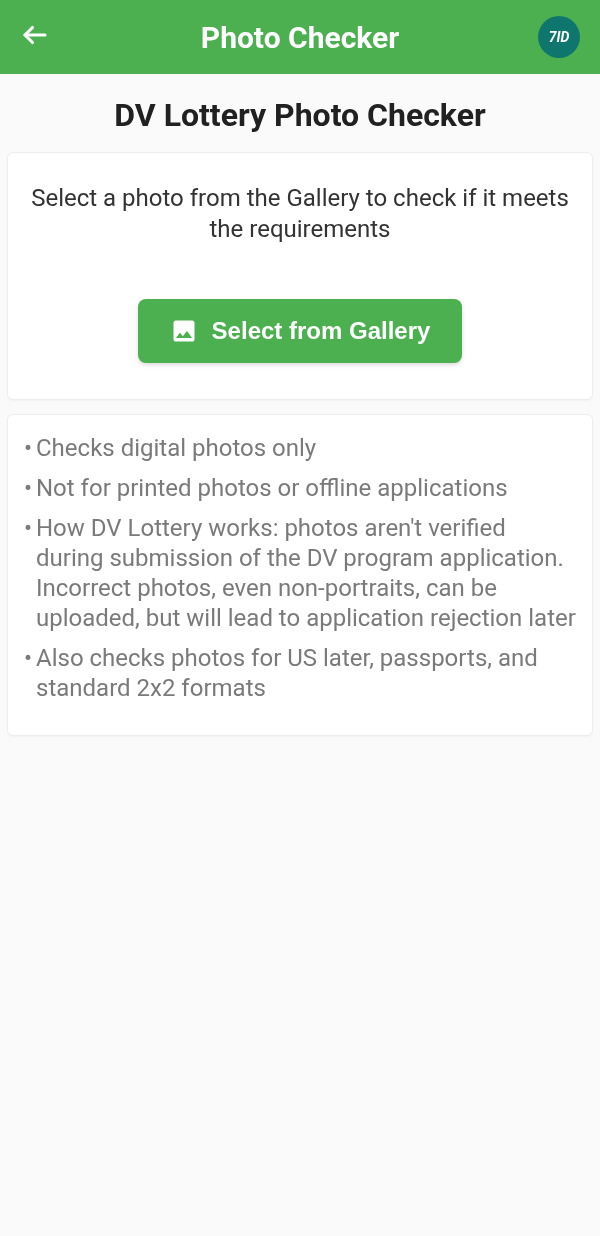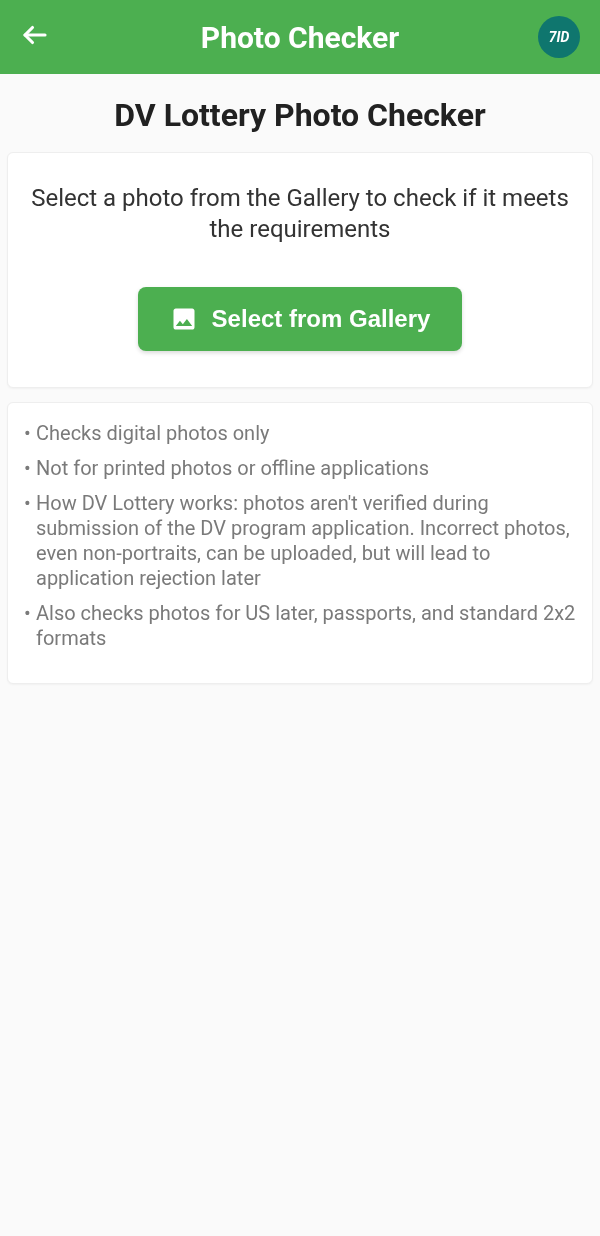--- a/index.html
+++ b/index.html
@@ -66,21 +66,21 @@
     }
     .select-card {
       padding: 30px 20px 36px;
       margin-bottom: 14px;
       text-align: center;
     }
     .instruction-text {
       color: #333333;
       font-size: 24px;
       line-height: 1.3;
-      margin-bottom: 42px;
+      margin-bottom: 54px;
     }
     .select-button {
       background-color: #4caf50;
       color: white;
       border: none;
       border-radius: 8px;
       padding: 18px 32px;
       font-size: 24px;
       font-weight: 700;
       cursor: pointer;
@@ -100,21 +100,21 @@
       color: #212121;
       font-size: 27px;
       font-weight: 500;
       margin-bottom: 26px;
     }
     .how-list {
       list-style: none;
     }
     .how-item {
       color: #7a7a7a;
-      font-size: 20px;
+      font-size: 24px;
       line-height: 1.25;
       padding-left: 12px;
       position: relative;
       margin-bottom: 10px;
     }
     .how-item::before {
       content: "•";
       position: absolute;
       left: 0;
       color: #7a7a7a;

